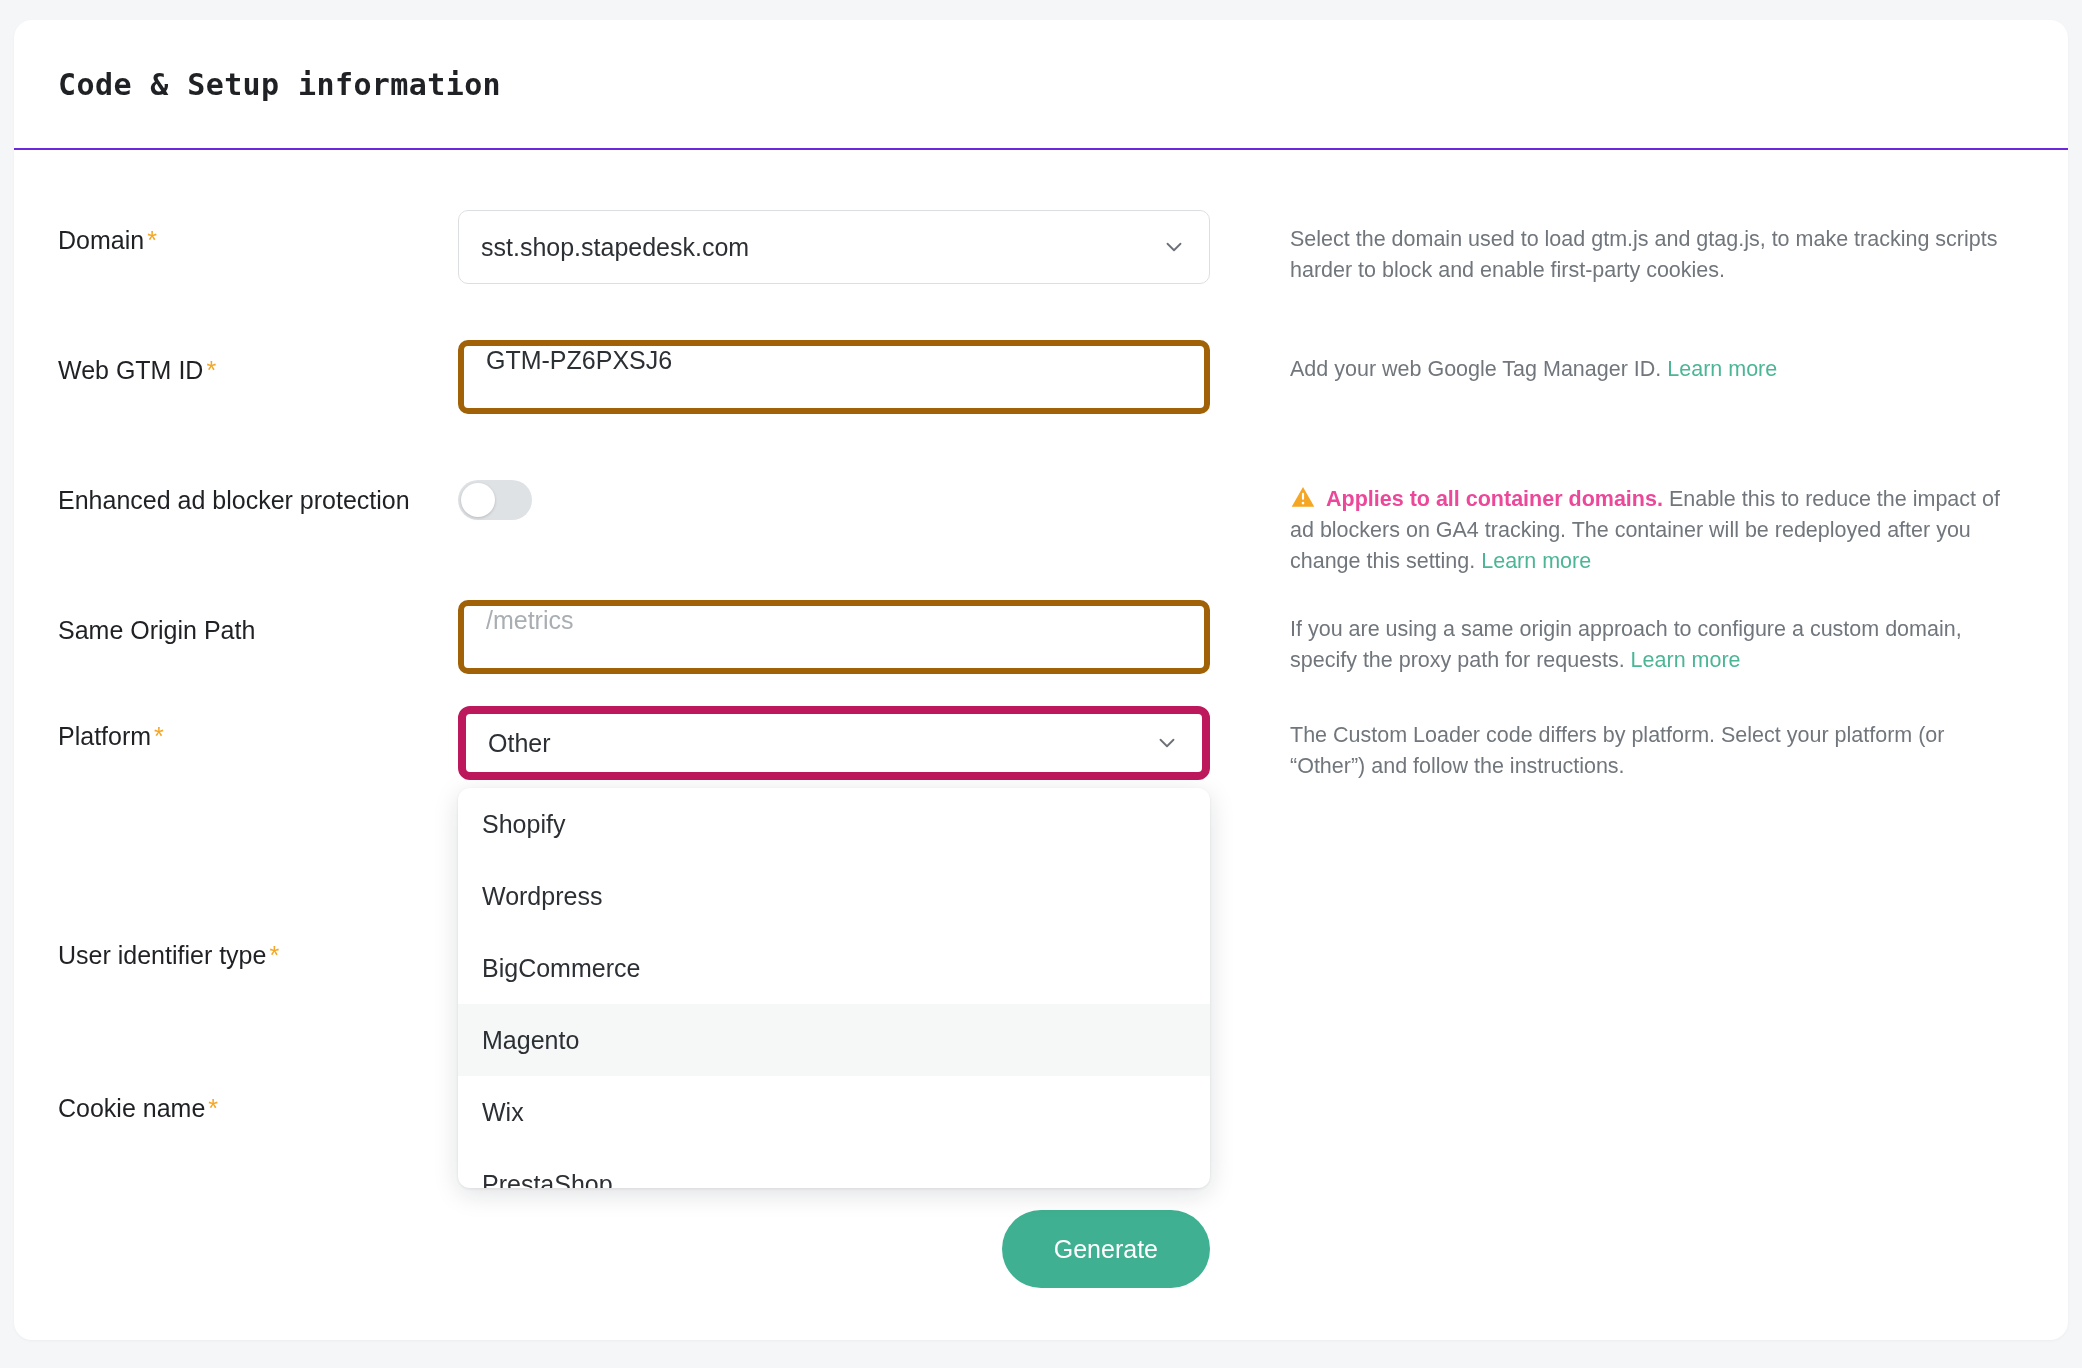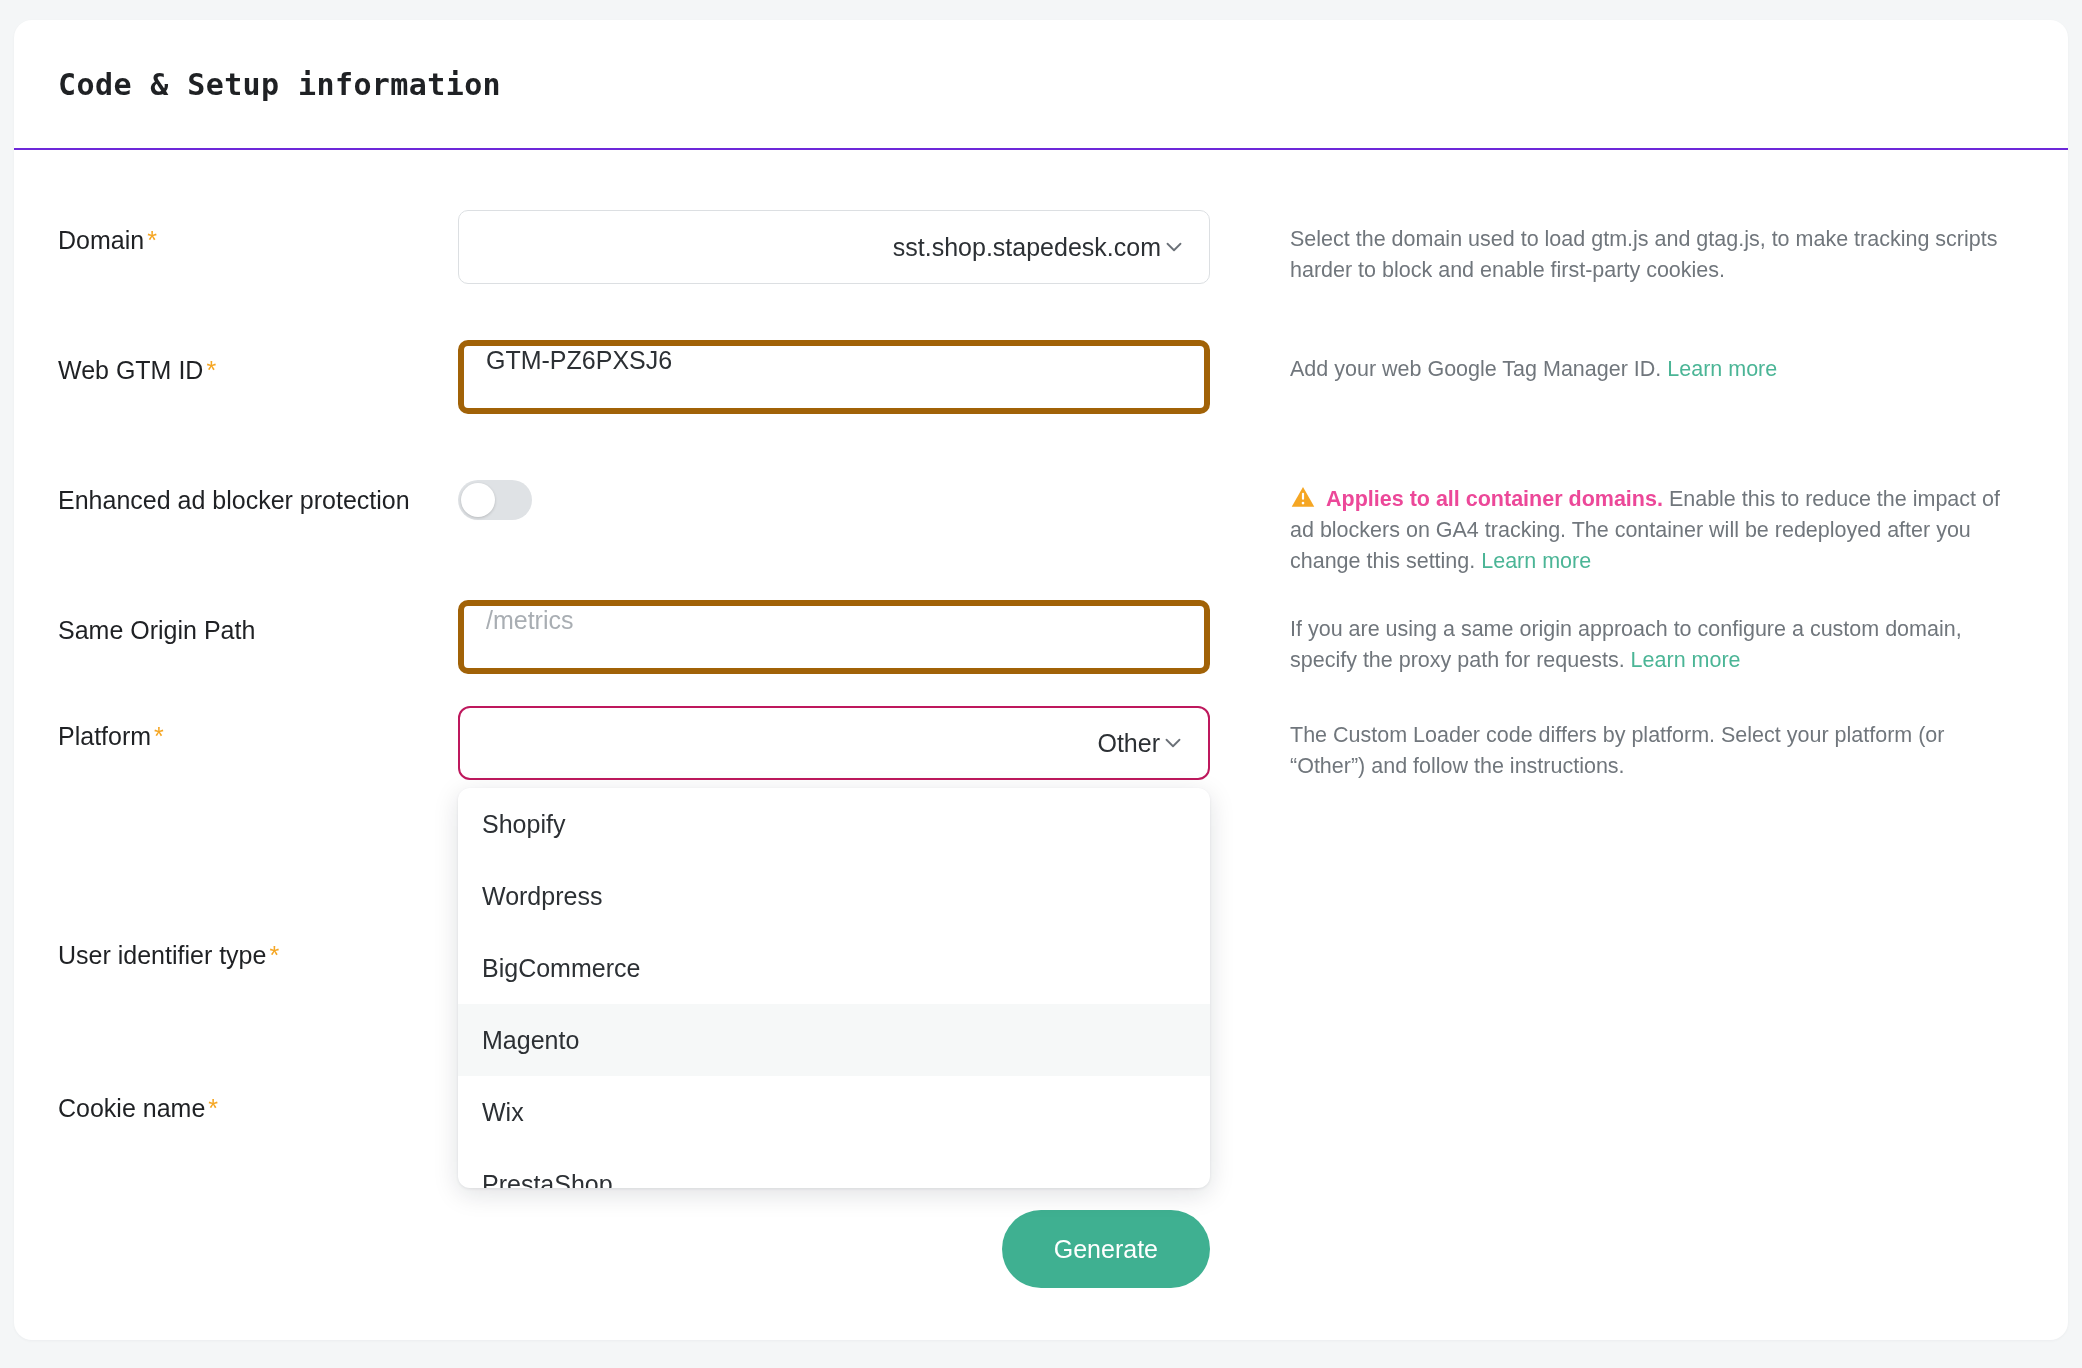--- a/index.html
+++ b/index.html
@@ -128,29 +128,29 @@
   .input.placeholder { color: #a9aeb3; }
 
   .select {
     width: 752px;
     height: 74px;
     border: 1px solid #dcdfe2;
     border-radius: 10px;
     background: #fff;
     display: flex;
     align-items: center;
-    justify-content: flex-end;
+    justify-content: space-between;
     padding: 0 22px;
     font-size: 25px;
     color: #2c3034;
     cursor: pointer;
   }
 
   .select.focused {
-    border: 2px solid #be185d;
+    border: 8px solid #be185d;
     border-radius: 12px;
   }
 
   .chev {
     width: 26px;
     height: 26px;
     flex: 0 0 26px;
     color: #6b7178;
     display: block;
   }

